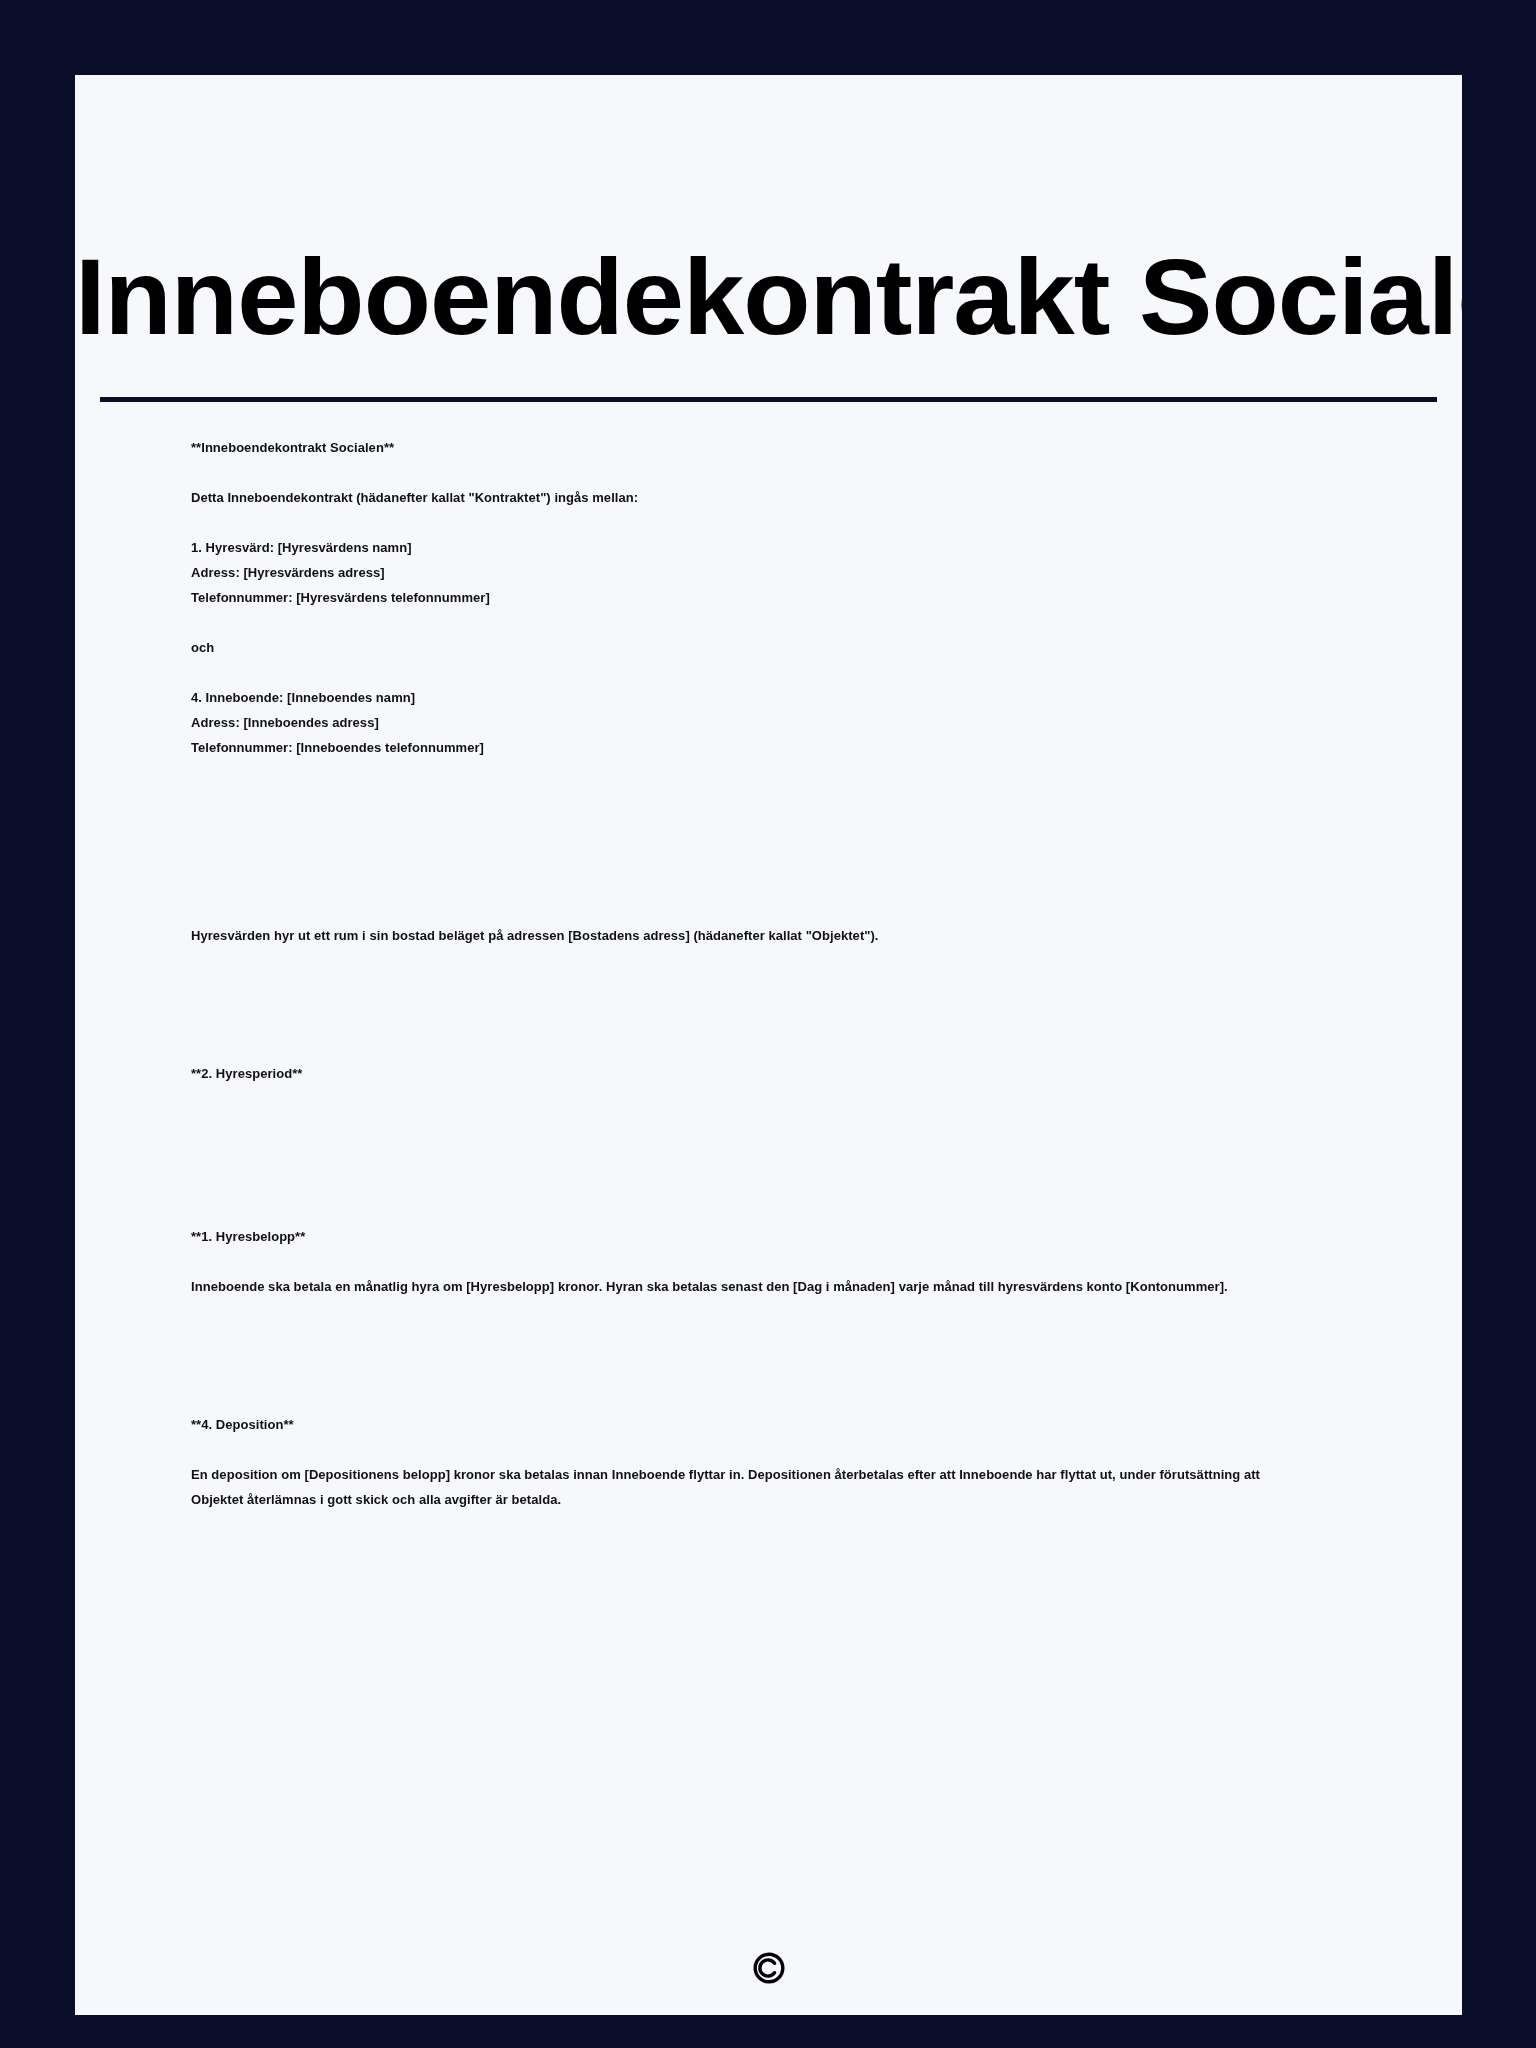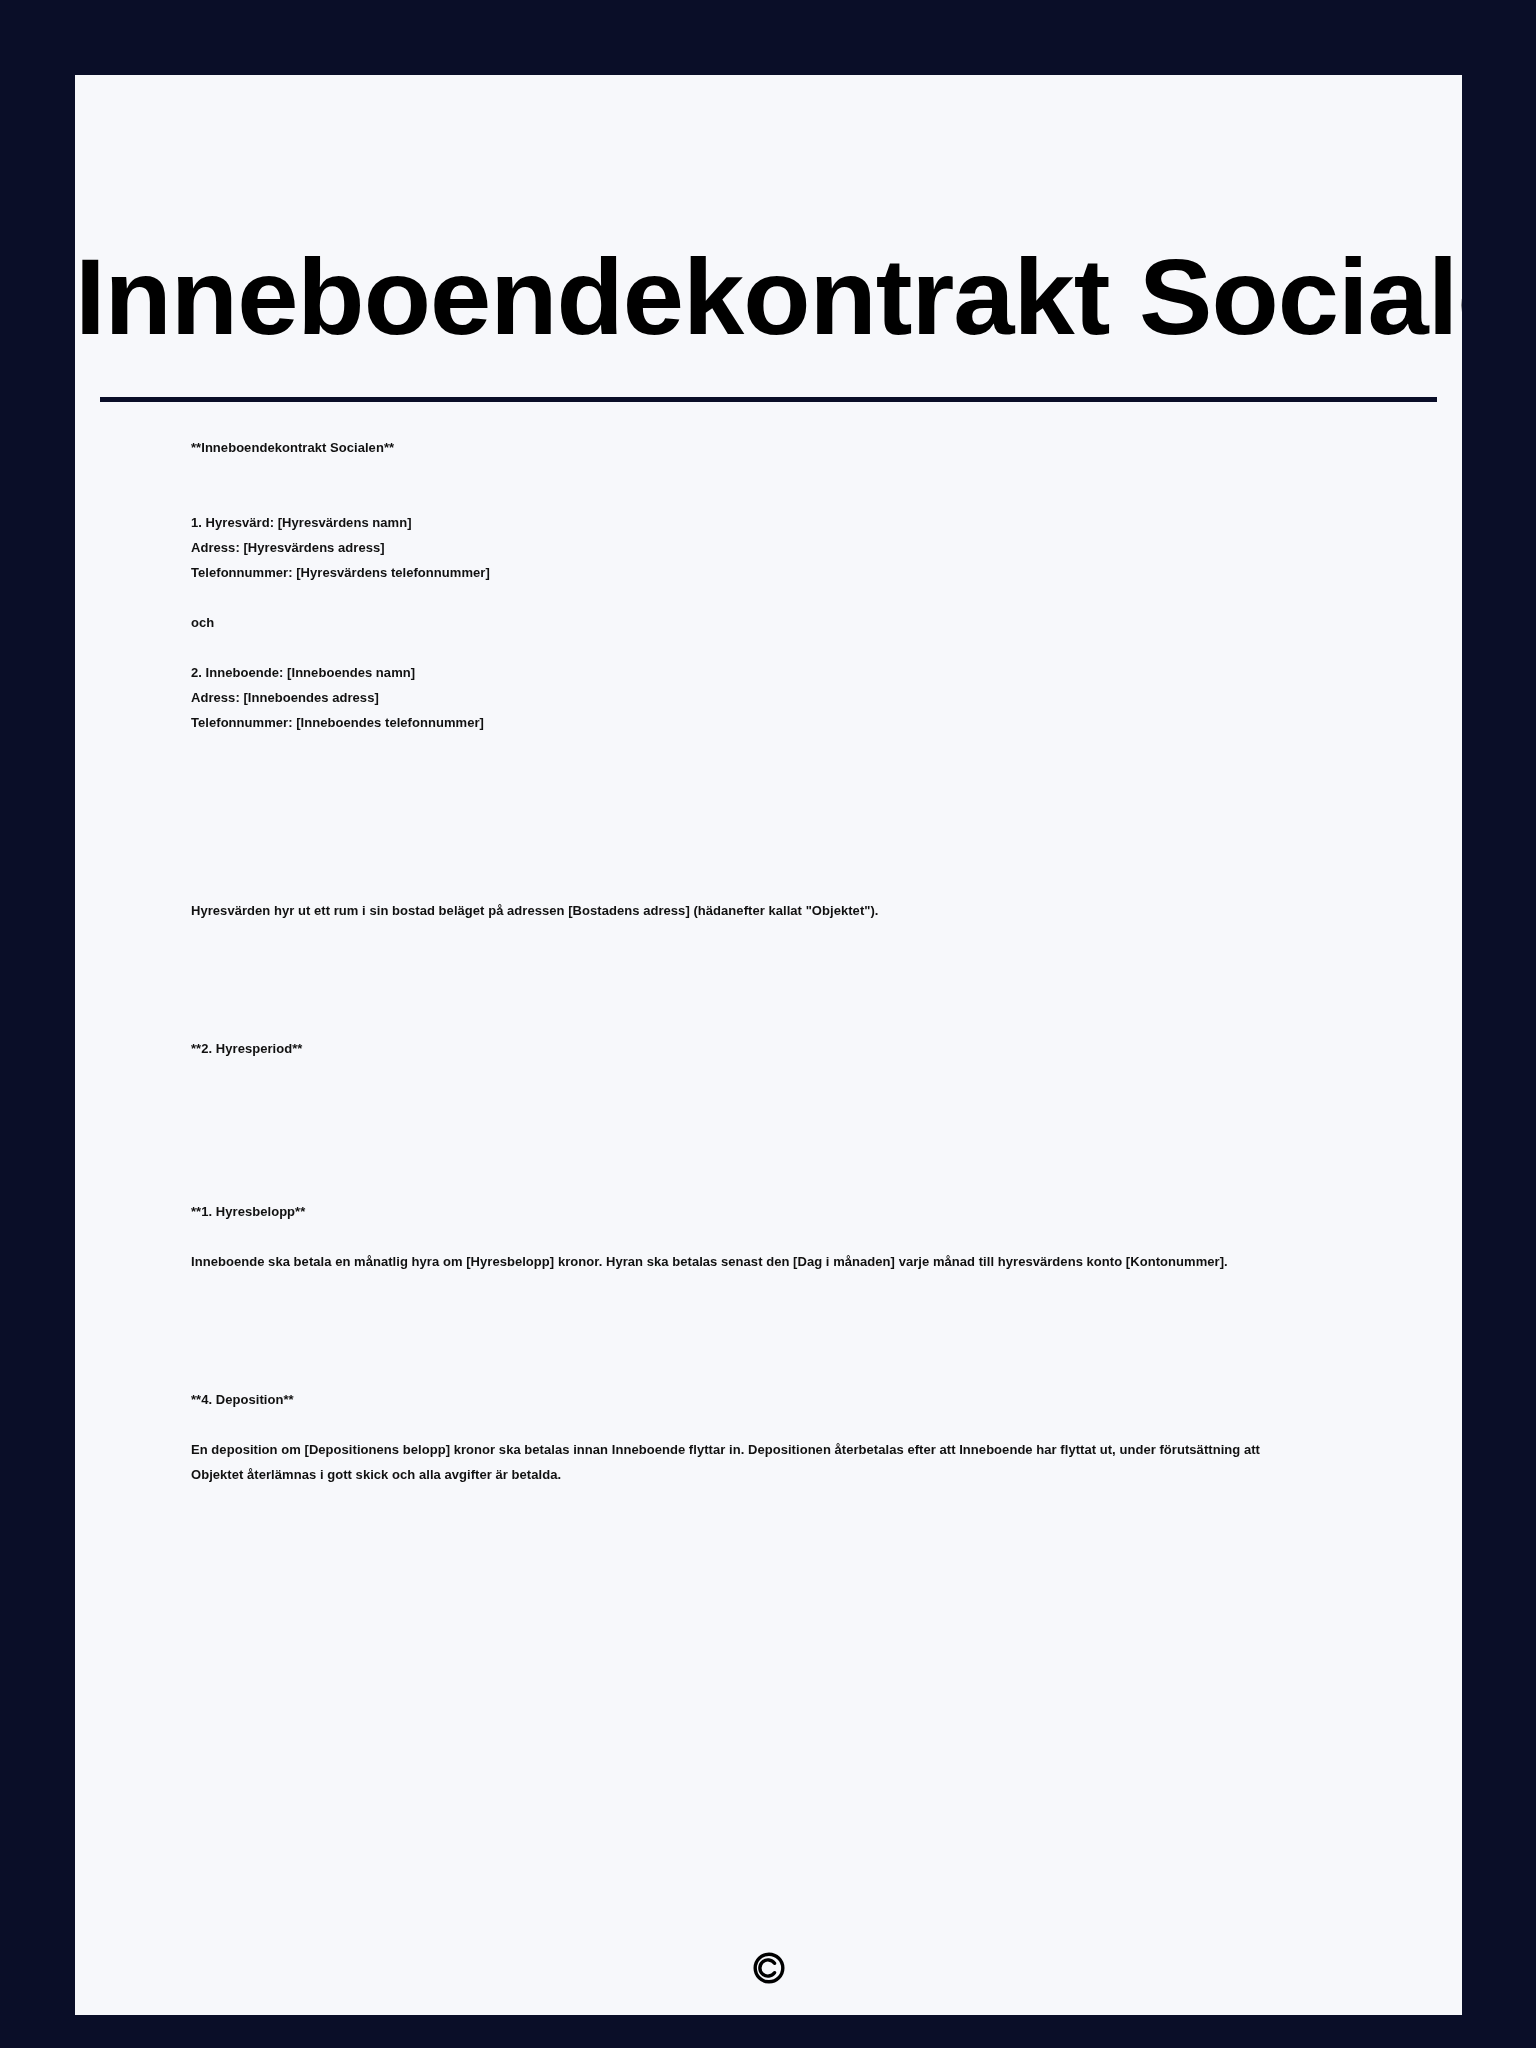--- a/index.html
+++ b/index.html
@@ -102,31 +102,32 @@
   <div class="masthead">
     <div class="doc-title">Inneboendekontrakt Socialen</div>
     <div class="title-rule"></div>
   </div>
 
   <div class="content">
 
     <p class="para">**Inneboendekontrakt Socialen**</p>
     <div class="gap-md"></div>
 
+    <p class="para">Detta Inneboendekontrakt (hädanefter kallat "Kontraktet") ingås mellan:</p>
     <div class="gap-md"></div>
 
     <p class="para">1. Hyresvärd: [Hyresvärdens namn]
 Adress: [Hyresvärdens adress]
 Telefonnummer: [Hyresvärdens telefonnummer]</p>
     <div class="gap-md"></div>
 
     <p class="para">och</p>
     <div class="gap-md"></div>
 
-    <p class="para">2. Inneboende: [Inneboendes namn]
+    <p class="para">4. Inneboende: [Inneboendes namn]
 Adress: [Inneboendes adress]
 Telefonnummer: [Inneboendes telefonnummer]</p>
     <div class="gap-md"></div>
 
 
     <div class="section-gap"></div>
     <div class="gap-md"></div>
 
     <div class="gap-md"></div>
     <p class="para">Hyresvärden hyr ut ett rum i sin bostad beläget på adressen [Bostadens adress] (hädanefter kallat "Objektet").</p>

